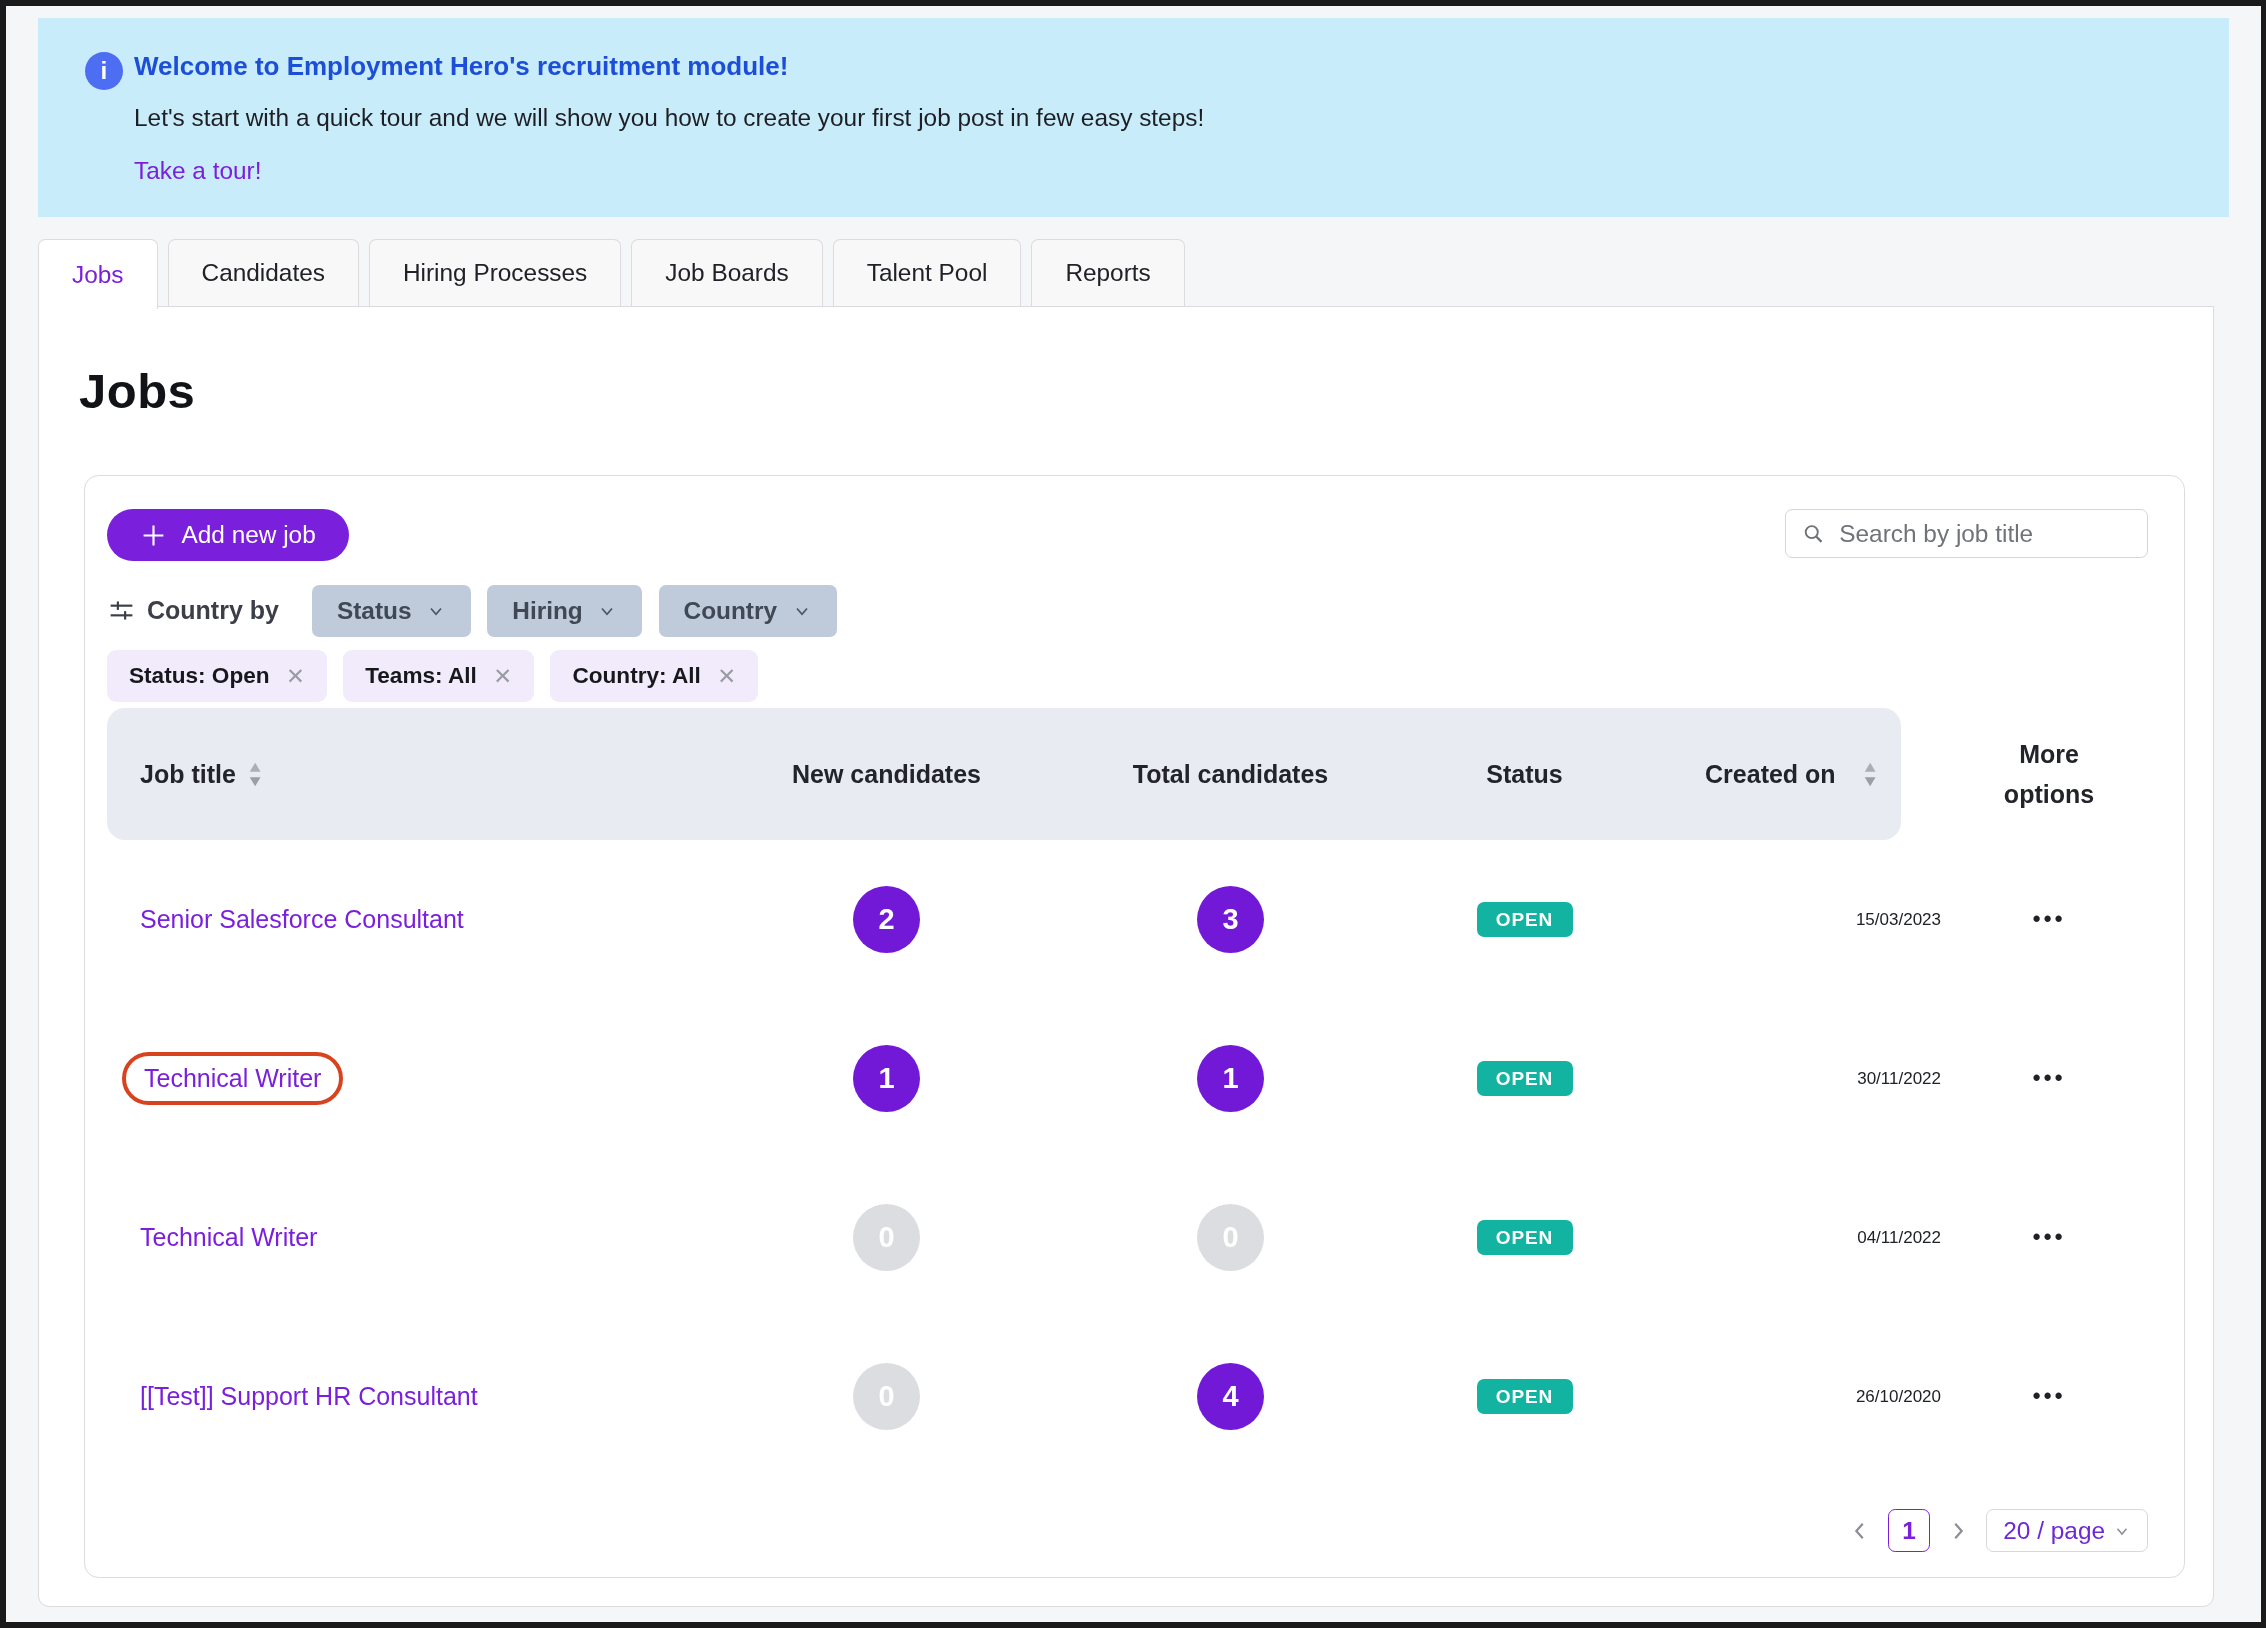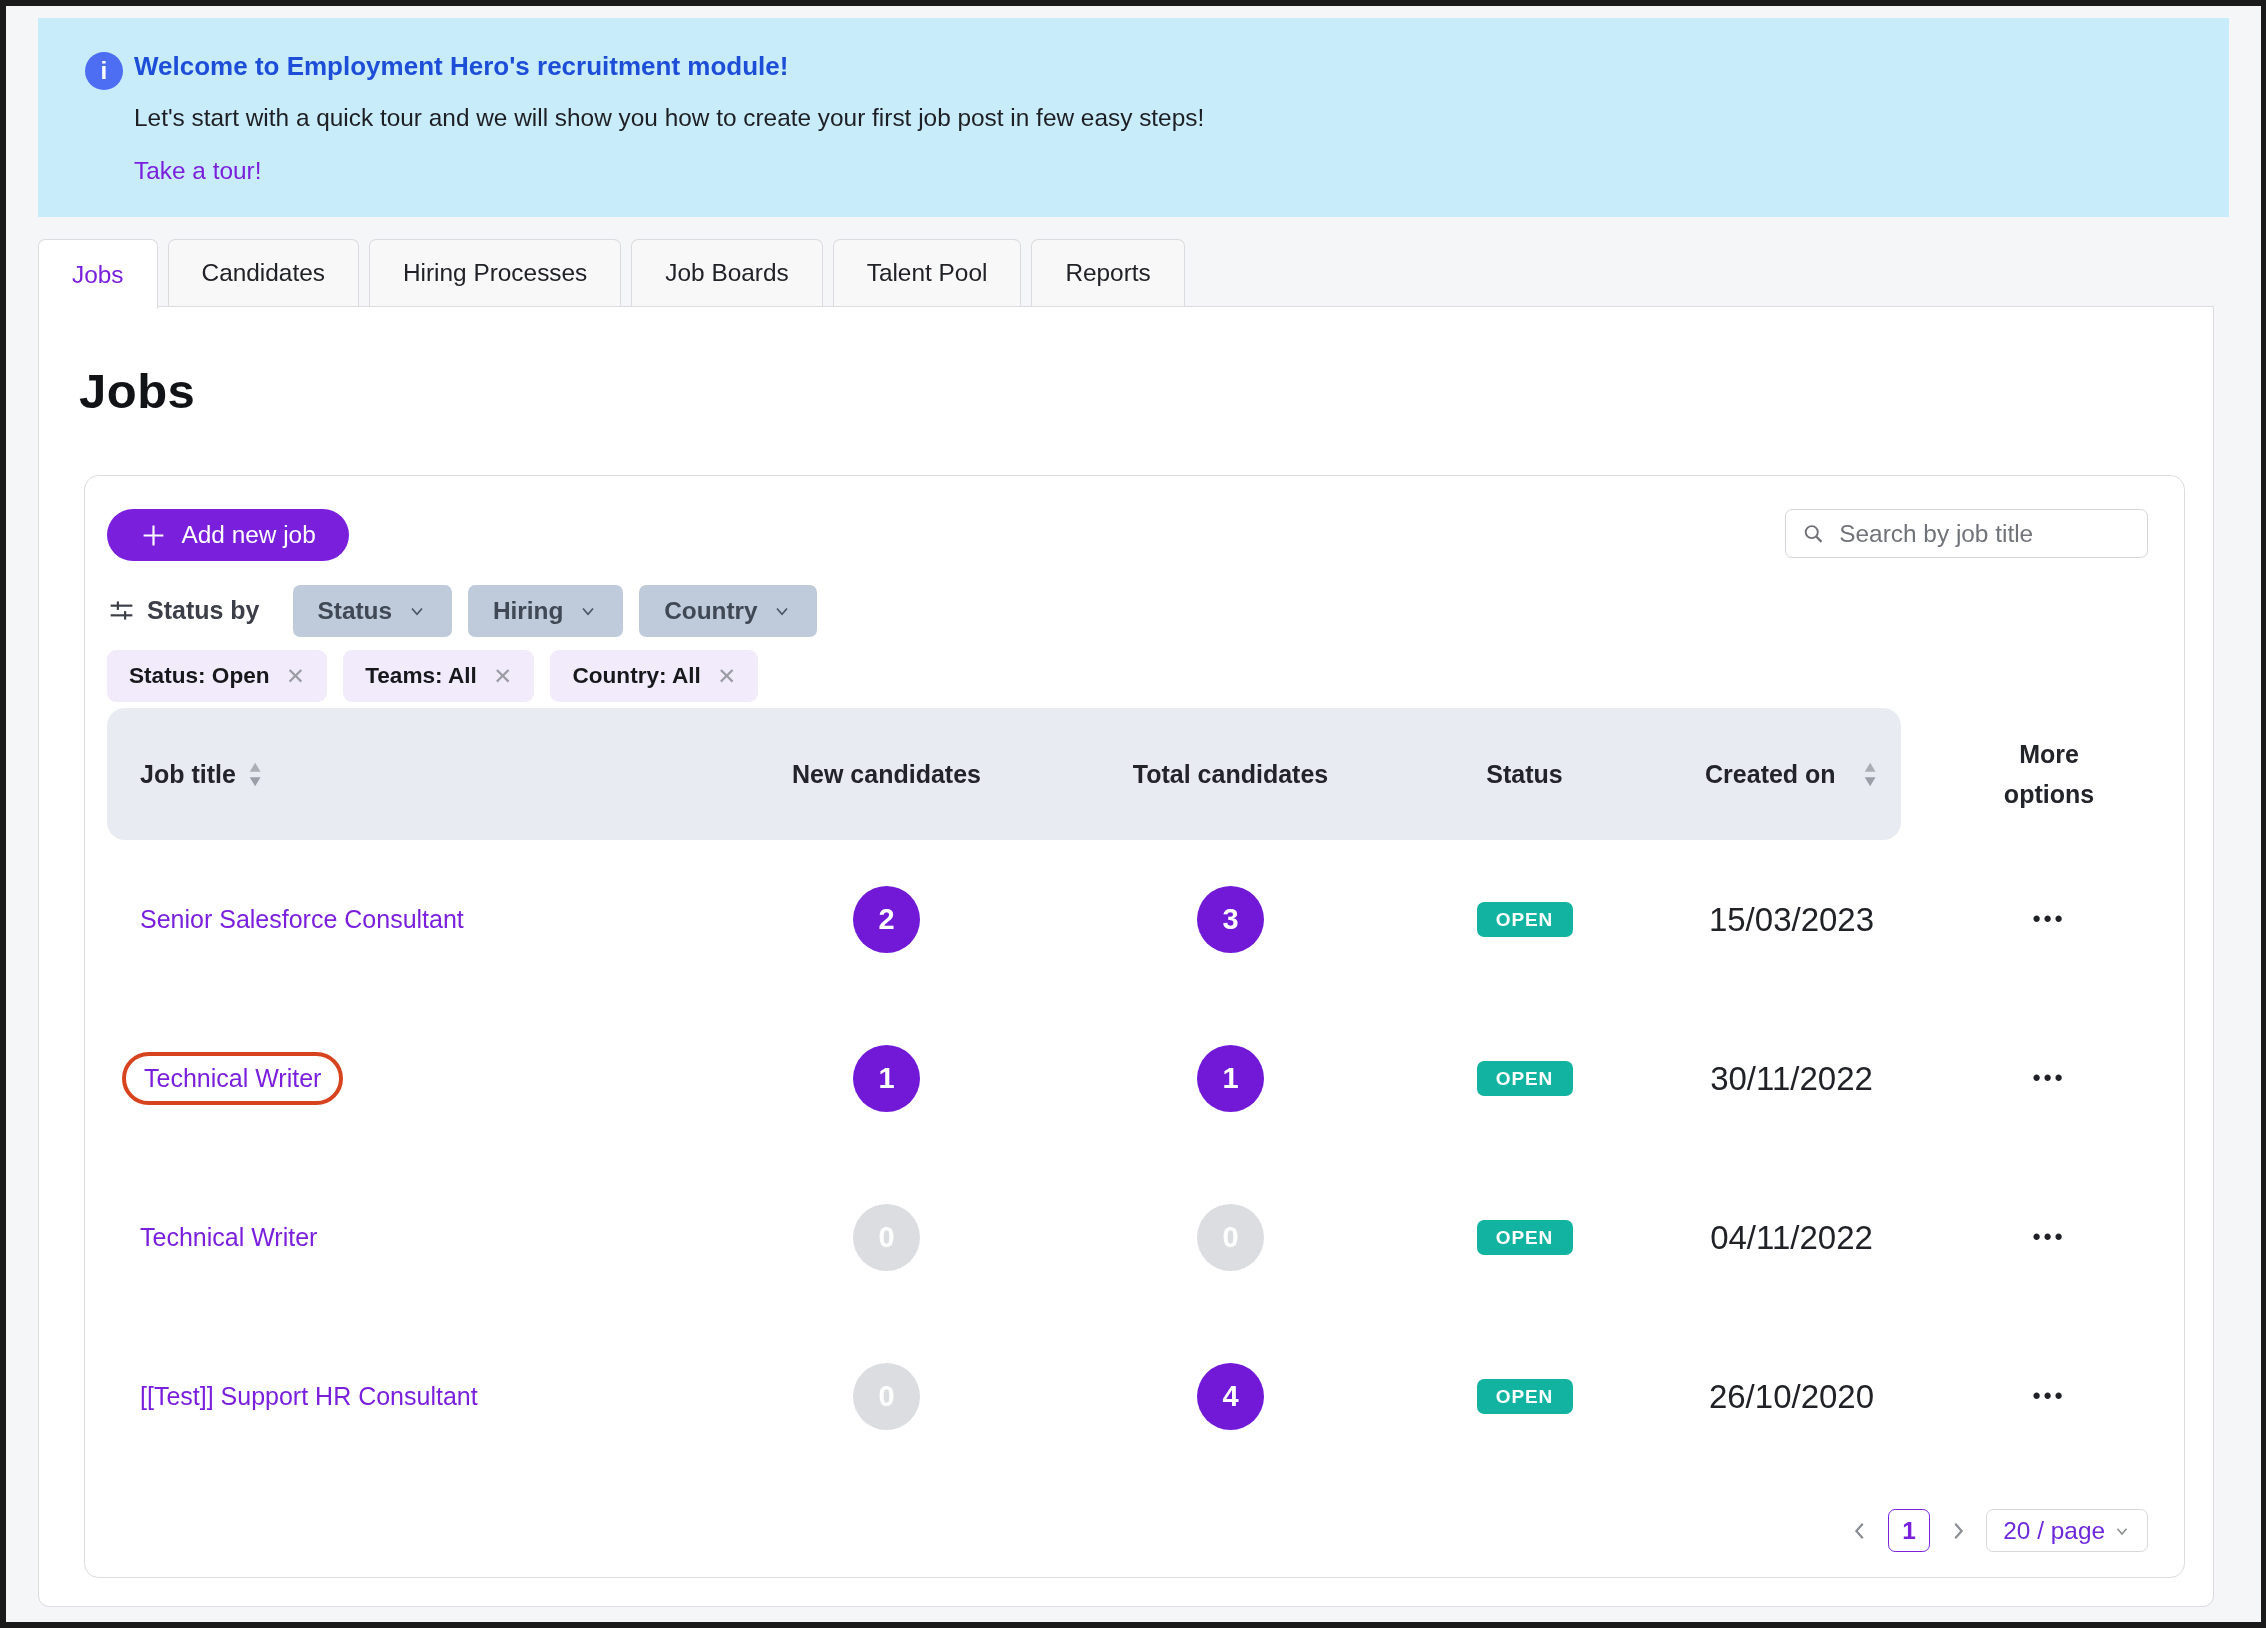--- a/index.html
+++ b/index.html
@@ -100,21 +100,21 @@
     width:67px; height:67px; border-radius:50%; margin:0 auto;
     background:var(--circle-purple,#7219D8); color:#fff; font-size:29px; font-weight:bold;
     display:flex; align-items:center; justify-content:center; cursor:default;
   }
   .count-badge.zero { background:#DCDDE1; }
   .status-badge {
     width:96px; height:35px; border-radius:7.2px; margin:5px auto;
     background:var(--teal,#12B3A0); color:#fff; font-size:19px; font-weight:bold;
     letter-spacing:0.9px; display:flex; align-items:center; justify-content:center;
   }
-  .date-cell { font-size:33px; color:#202227; text-align:center; }
+  .date-cell { font-size:17px; color:#202227; text-align:right; }
   .more-cell { text-align:center; font-size:23.5px; letter-spacing:2.7px; color:#1F2126; cursor:pointer; }
   
   .pagination { display:flex; justify-content:flex-end; align-items:center; gap:14.5px; margin-top:33px; padding-right:0; }
   .pg-arrow { width:27px; height:27px; display:flex; align-items:center; justify-content:center; cursor:pointer; }
   .pg-current {
     width:42px; height:43px; border:1.8px solid var(--accent,#7A1FDC); border-radius:7.2px;
     color:var(--accent,#7A1FDC); font-size:24.4px; font-weight:bold;
     display:flex; align-items:center; justify-content:center; cursor:pointer;
   }
   .pg-size {
@@ -168,21 +168,21 @@
       </div>
 
       <div class="filter-row">
         <div class="filter-label">
           <svg width="29" height="29" viewBox="0 0 24 24" fill="none" stroke="#3C3F47" stroke-width="1.8">
             <path d="M3 8h18"></path>
               <path d="M9 4.5v7"></path>
               <path d="M3 16h18"></path>
               <path d="M15 12.5v7"></path>
           </svg>
-          <span>Status by</span>
+          <span>Country by</span>
         </div>
         <button class="pill">
           <span>Status</span>
           <svg width="20" height="20" viewBox="0 0 24 24">
               <polyline points="6,9 12,16 18,9" fill="none" stroke="#4A5462" stroke-width="2"></polyline>
             </svg>
         </button>
         <button class="pill">
           <span>Hiring</span>
           <svg width="20" height="20" viewBox="0 0 24 24">

